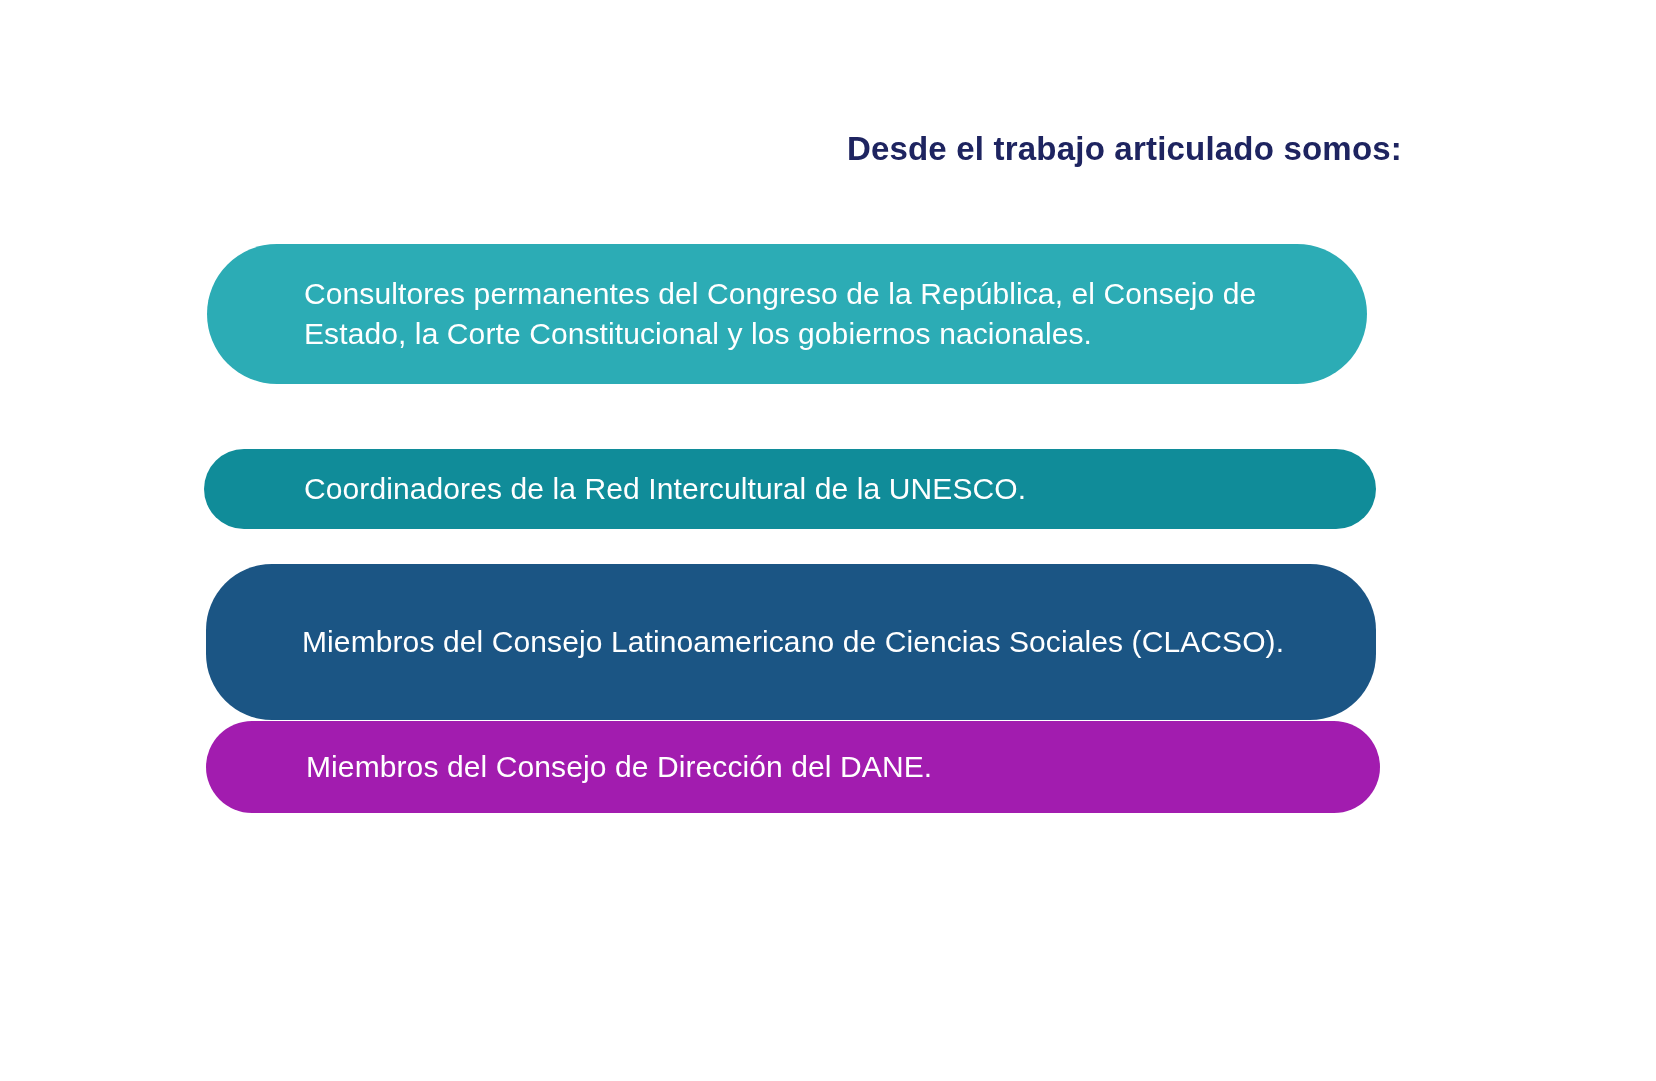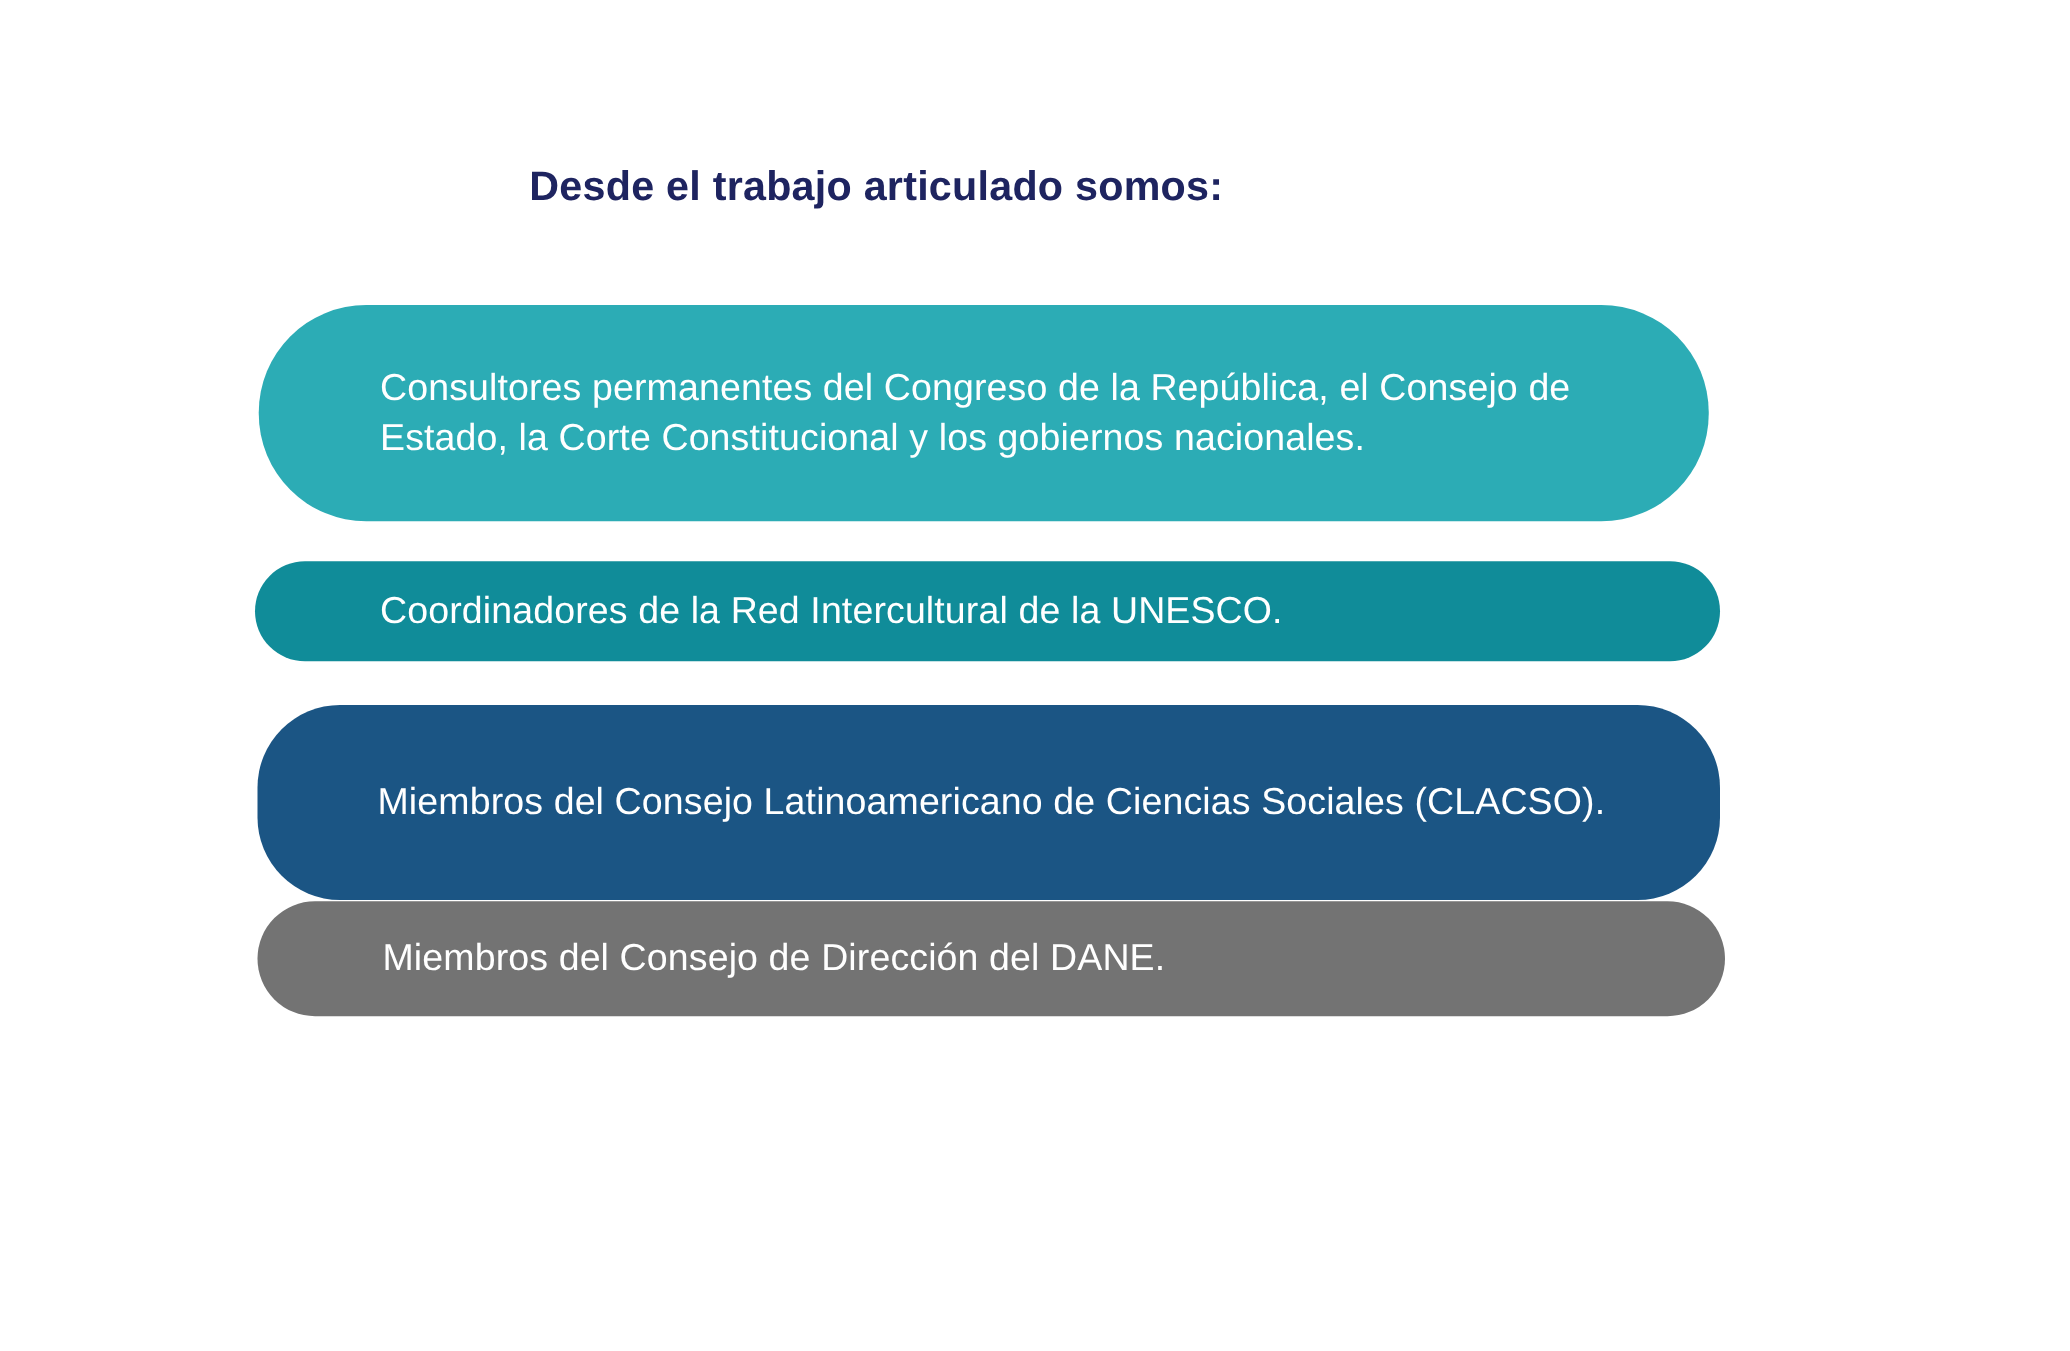--- a/index.html
+++ b/index.html
@@ -19,21 +19,21 @@
     width: 1656px;
     height: 1081px;
     background: #ffffff;
   }
 
   .slide-title {
     position: absolute;
     left: 0;
     top: 130px;
     width: 1402px;
-    text-align: center;
+    text-align: right;
     font-size: 33px;
     font-weight: bold;
     color: #1e2460;
     letter-spacing: 0.2px;
   }
 
   .bars {
     position: absolute;
     left: 0;
     top: 244px;
@@ -54,21 +54,21 @@
     color: #ffffff;
     font-weight: 400;
     letter-spacing: 0.1px;
   }
 
   
   .bar-1 {
     left: 207px;
     top: 0px;
     width: 1160px;
-    height: 173px;
+    height: 140px;
     background: #2cacb5;
     border-radius: 86px;
     padding-left: 97px;
     padding-right: 70px;
   }
   .bar-1 .bar-text { max-width: 1000px; }
 
   
   .bar-2 {
     left: 204px;
@@ -119,18 +119,18 @@
     </div>
 
     <div class="bar bar-2" style="background: rgb(16, 140, 153);">
       <span class="bar-text">Coordinadores de la Red Intercultural de la UNESCO.</span>
     </div>
 
     <div class="bar bar-3" style="background: rgb(27, 85, 132);">
       <span class="bar-text">Miembros del Consejo Latinoamericano de Ciencias Sociales (CLACSO).</span>
     </div>
 
-    <div class="bar bar-4" style="background: #737373;">
+    <div class="bar bar-4" style="background: #a21caf;">
       <span class="bar-text">Miembros del Consejo de Dirección del DANE.</span>
     </div>
 
   </div>
 </div>
 
 </body></html>

